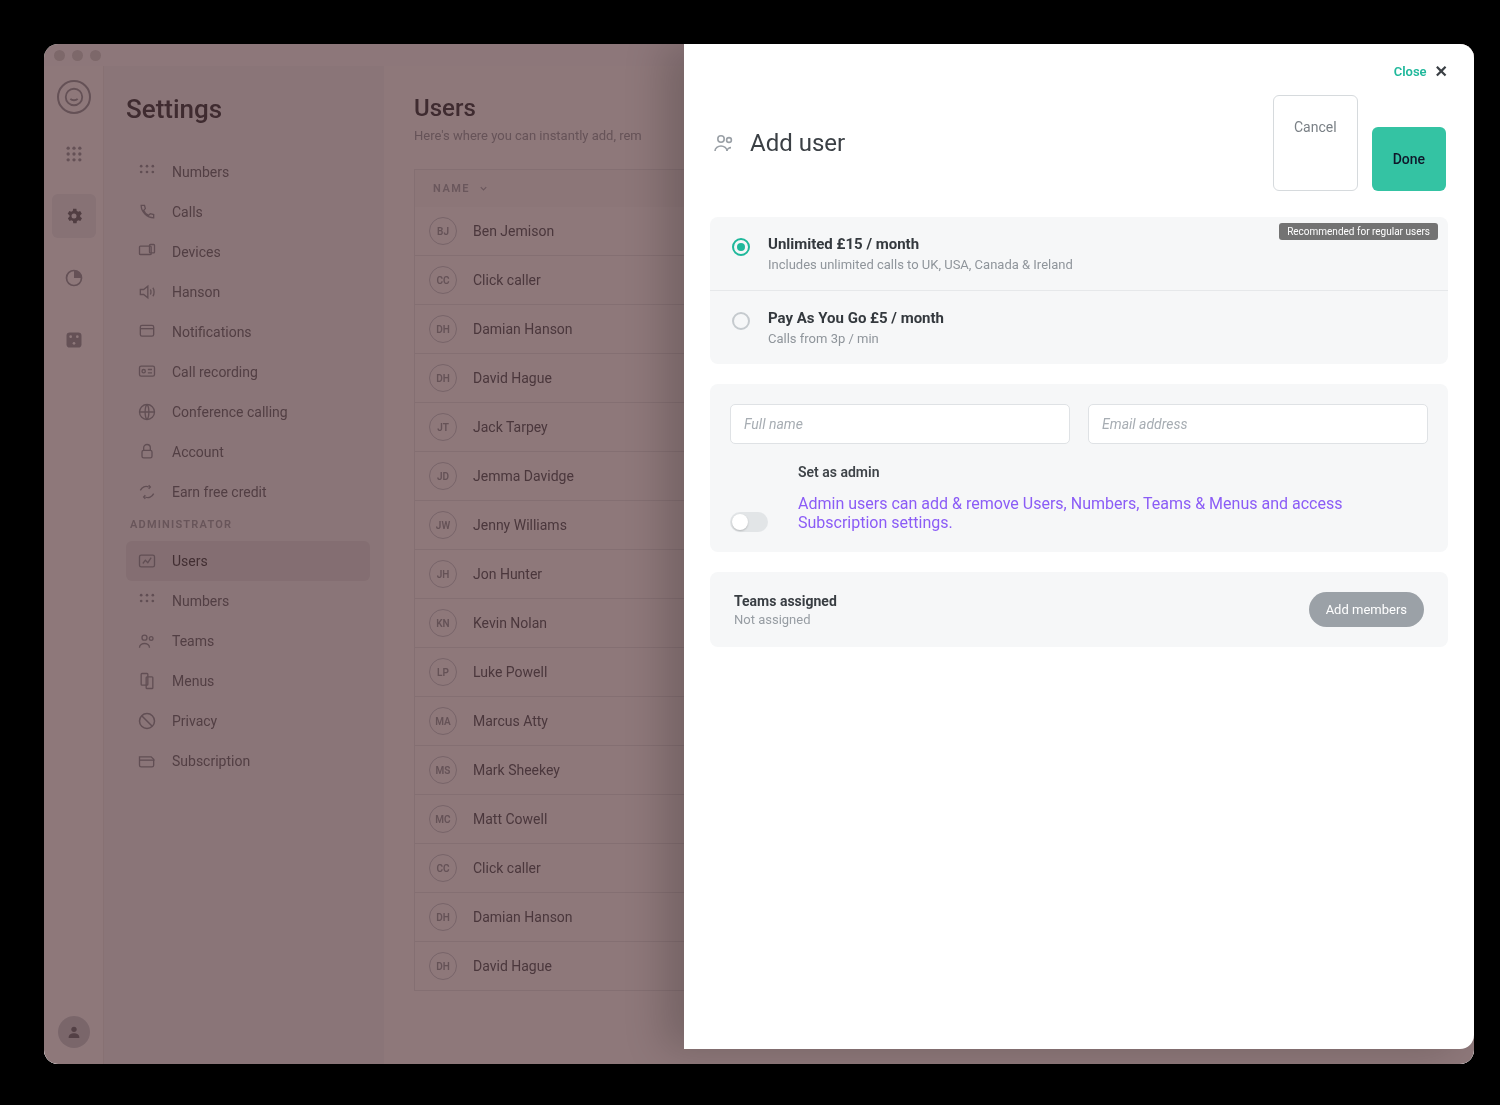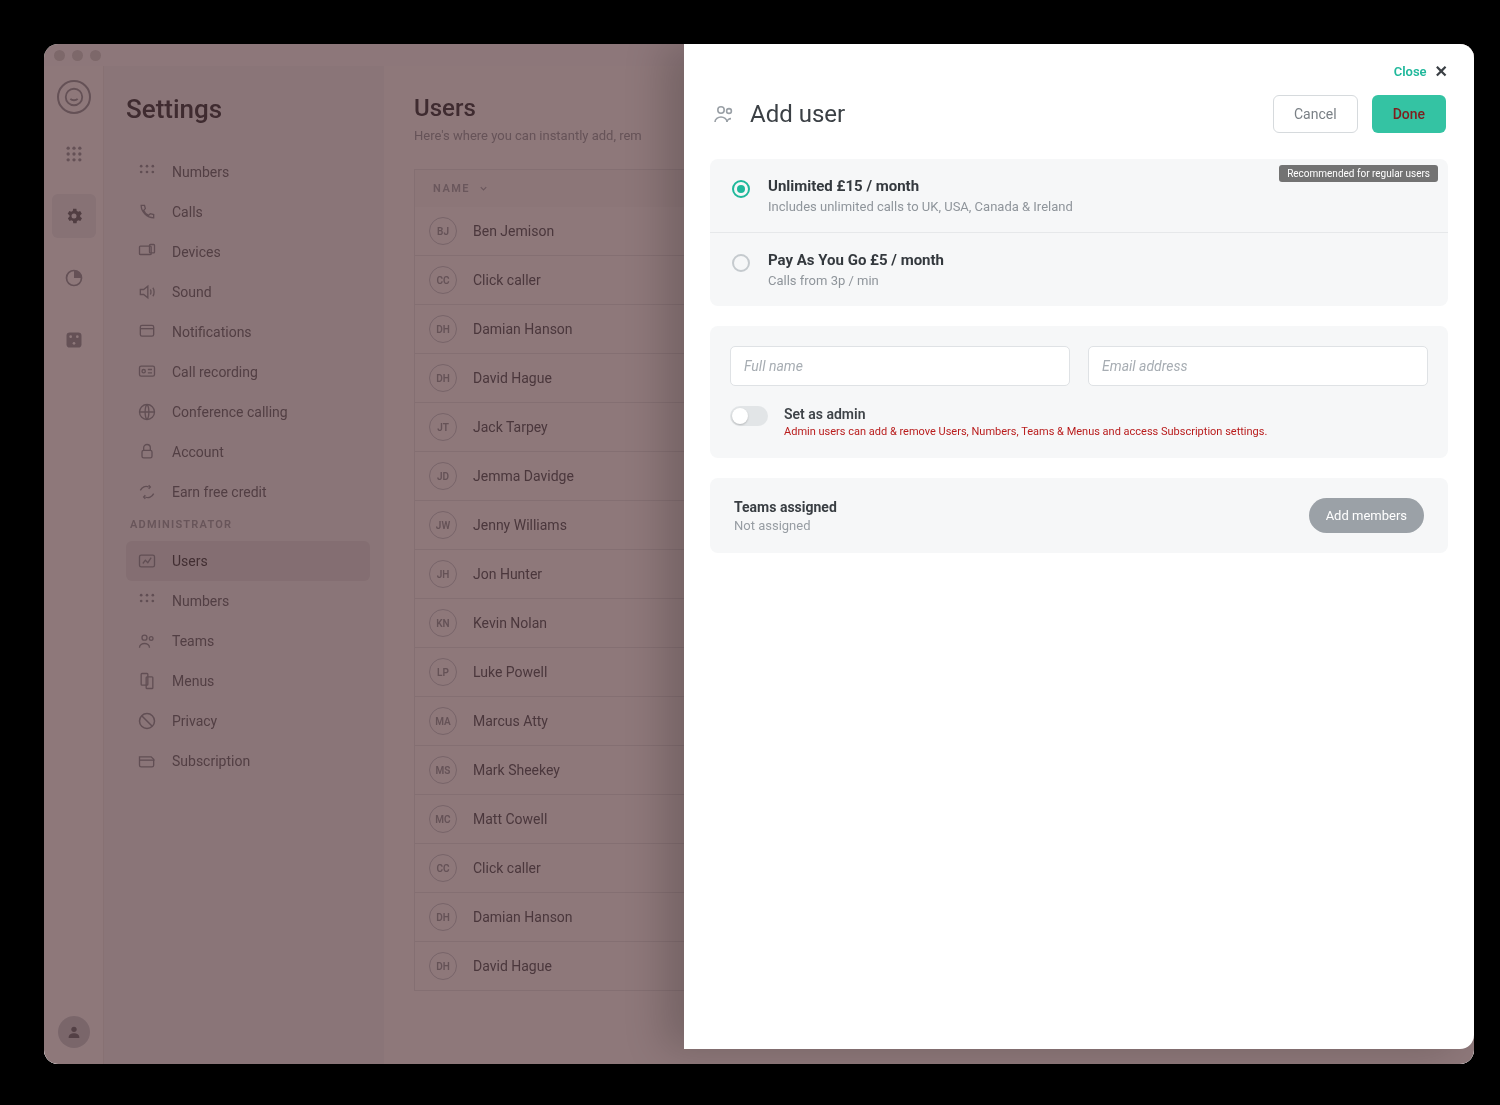--- a/index.html
+++ b/index.html
@@ -51,45 +51,45 @@
     background:#fff; border-radius: 0 14px 14px 0; box-shadow: -20px 0 40px rgba(0,0,0,.18);
     padding: 18px 26px 26px 26px; display:flex; flex-direction:column;
   }
   .closebar { display:flex; justify-content:flex-end; align-items:center; gap:8px; font-size:13px; color:#1fb89b; font-weight:600; cursor:pointer; }
   .closebar .x { color:#3a3f44; font-size:16px; }
 
   .phead { display:flex; align-items:center; justify-content:space-between; margin-top: 14px; margin-bottom: 26px; padding: 0 2px; }
   .phead .ptitle { display:flex; align-items:center; gap:14px; font-size:24px; color:#3b4045; font-weight:400; }
   .phead .ptitle .tico { color:#9aa0a6; }
   .phead .btns { display:flex; gap:14px; }
-  .btn { padding: 10px 20px; border-radius:6px; font-size:14px; cursor:pointer; border:1px solid transparent; }
+  .btn { padding: 23px 20px; border-radius:6px; font-size:14px; cursor:pointer; border:1px solid transparent; }
   .btn.cancel { border-color:#d6dadd; color:#7a8086; background:#fff; }
-  .btn.done { background:#34c3a3; color:#7f1d1d; font-weight:500; }
+  .btn.done { background:#34c3a3; color:#0f172a; font-weight:500;margin-top:32px; }
 
   .card { background:#f6f7f8; border-radius:8px; margin-bottom: 20px; }
 
   .plan { position:relative; }
   .plan .opt { display:flex; gap:18px; padding:18px 22px; cursor:pointer; }
   .plan .opt + .opt { border-top:1px solid #e6e8ea; }
   .plan .radio { width:18px; height:18px; border-radius:50%; border:2px solid #c5cace; margin-top:3px; flex-shrink:0; display:flex; align-items:center; justify-content:center; }
   .plan .radio.on { border-color:#1fb89b; }
   .plan .radio.on::after { content:''; width:8px; height:8px; border-radius:50%; background:#1fb89b; }
   .plan .otitle { font-size:15px; font-weight:700; color:#34393e; }
   .plan .odesc { font-size:13px; color:#8f959b; margin-top:4px; }
   .plan .reco { position:absolute; top:6px; right:10px; background:#737373; color:#fff; font-size:10px; padding:3px 8px; border-radius:3px; }
 
   .formcard { padding: 20px; }
   .inputs { display:flex; gap:18px; }
   .inputs input { flex:1; padding:11px 13px; border:1px solid #dfe2e5; border-radius:5px; font-size:14px; background:#fff; color:#333;font-style:italic; }
   .inputs input::placeholder { color:#a7adb3; }
-  .adminrow { display:flex; gap:16px; margin-top:20px; align-items:flex-start; }
+  .adminrow { display:flex; gap:30px; margin-top:20px; align-items:flex-end; }
   .toggle { width:38px; height:20px; border-radius:10px; background:#e2e5e7; position:relative; flex-shrink:0; cursor:pointer; }
   .toggle::after { content:''; position:absolute; left:2px; top:2px; width:16px; height:16px; background:#fff; border-radius:50%; box-shadow:0 1px 2px rgba(0,0,0,.2); }
   .adminrow .atitle { font-size:14px; font-weight:600; color:#3f4449; }
-  .adminrow .adesc { font-size:11px; color:#b91c1c; margin-top:3px; }
+  .adminrow .adesc { font-size:16px; color:#8b5cf6; margin-top:14px; }
 
   .teams { padding:20px 24px; display:flex; align-items:center; justify-content:space-between; }
   .teams .ttitle { font-size:14px; font-weight:700; color:#393e43; }
   .teams .tdesc { font-size:13px; color:#979da3; margin-top:3px; }
   .btn.addm { background:#9ba1a7; color:#fff; padding:9px 16px; border-radius:18px; font-size:13px; }
 
   svg { display:block; }
 </style>
 </head>
 <body>
@@ -183,21 +183,21 @@
               </span>
               <span>Devices</span>
             </div>
             <div class="sitem">
               <span class="ico">
                 <svg width="20" height="20" viewBox="0 0 24 24" fill="none" stroke="currentColor" stroke-width="1.6">
                   <path d="M4 9v6h4l5 4V5L8 9H4z"></path>
                   <path d="M16 9c1 1 1 5 0 6M19 7c2 2 2 8 0 10"></path>
                 </svg>
               </span>
-              <span>Sound</span>
+              <span>Hanson</span>
             </div>
             <div class="sitem">
               <span class="ico">
                 <svg width="20" height="20" viewBox="0 0 24 24" fill="none" stroke="currentColor" stroke-width="1.6">
                   <rect x="4" y="4" width="16" height="13" rx="2"></rect>
                   <path d="M4 8h16"></path>
                 </svg>
               </span>
               <span>Notifications</span>
             </div>

